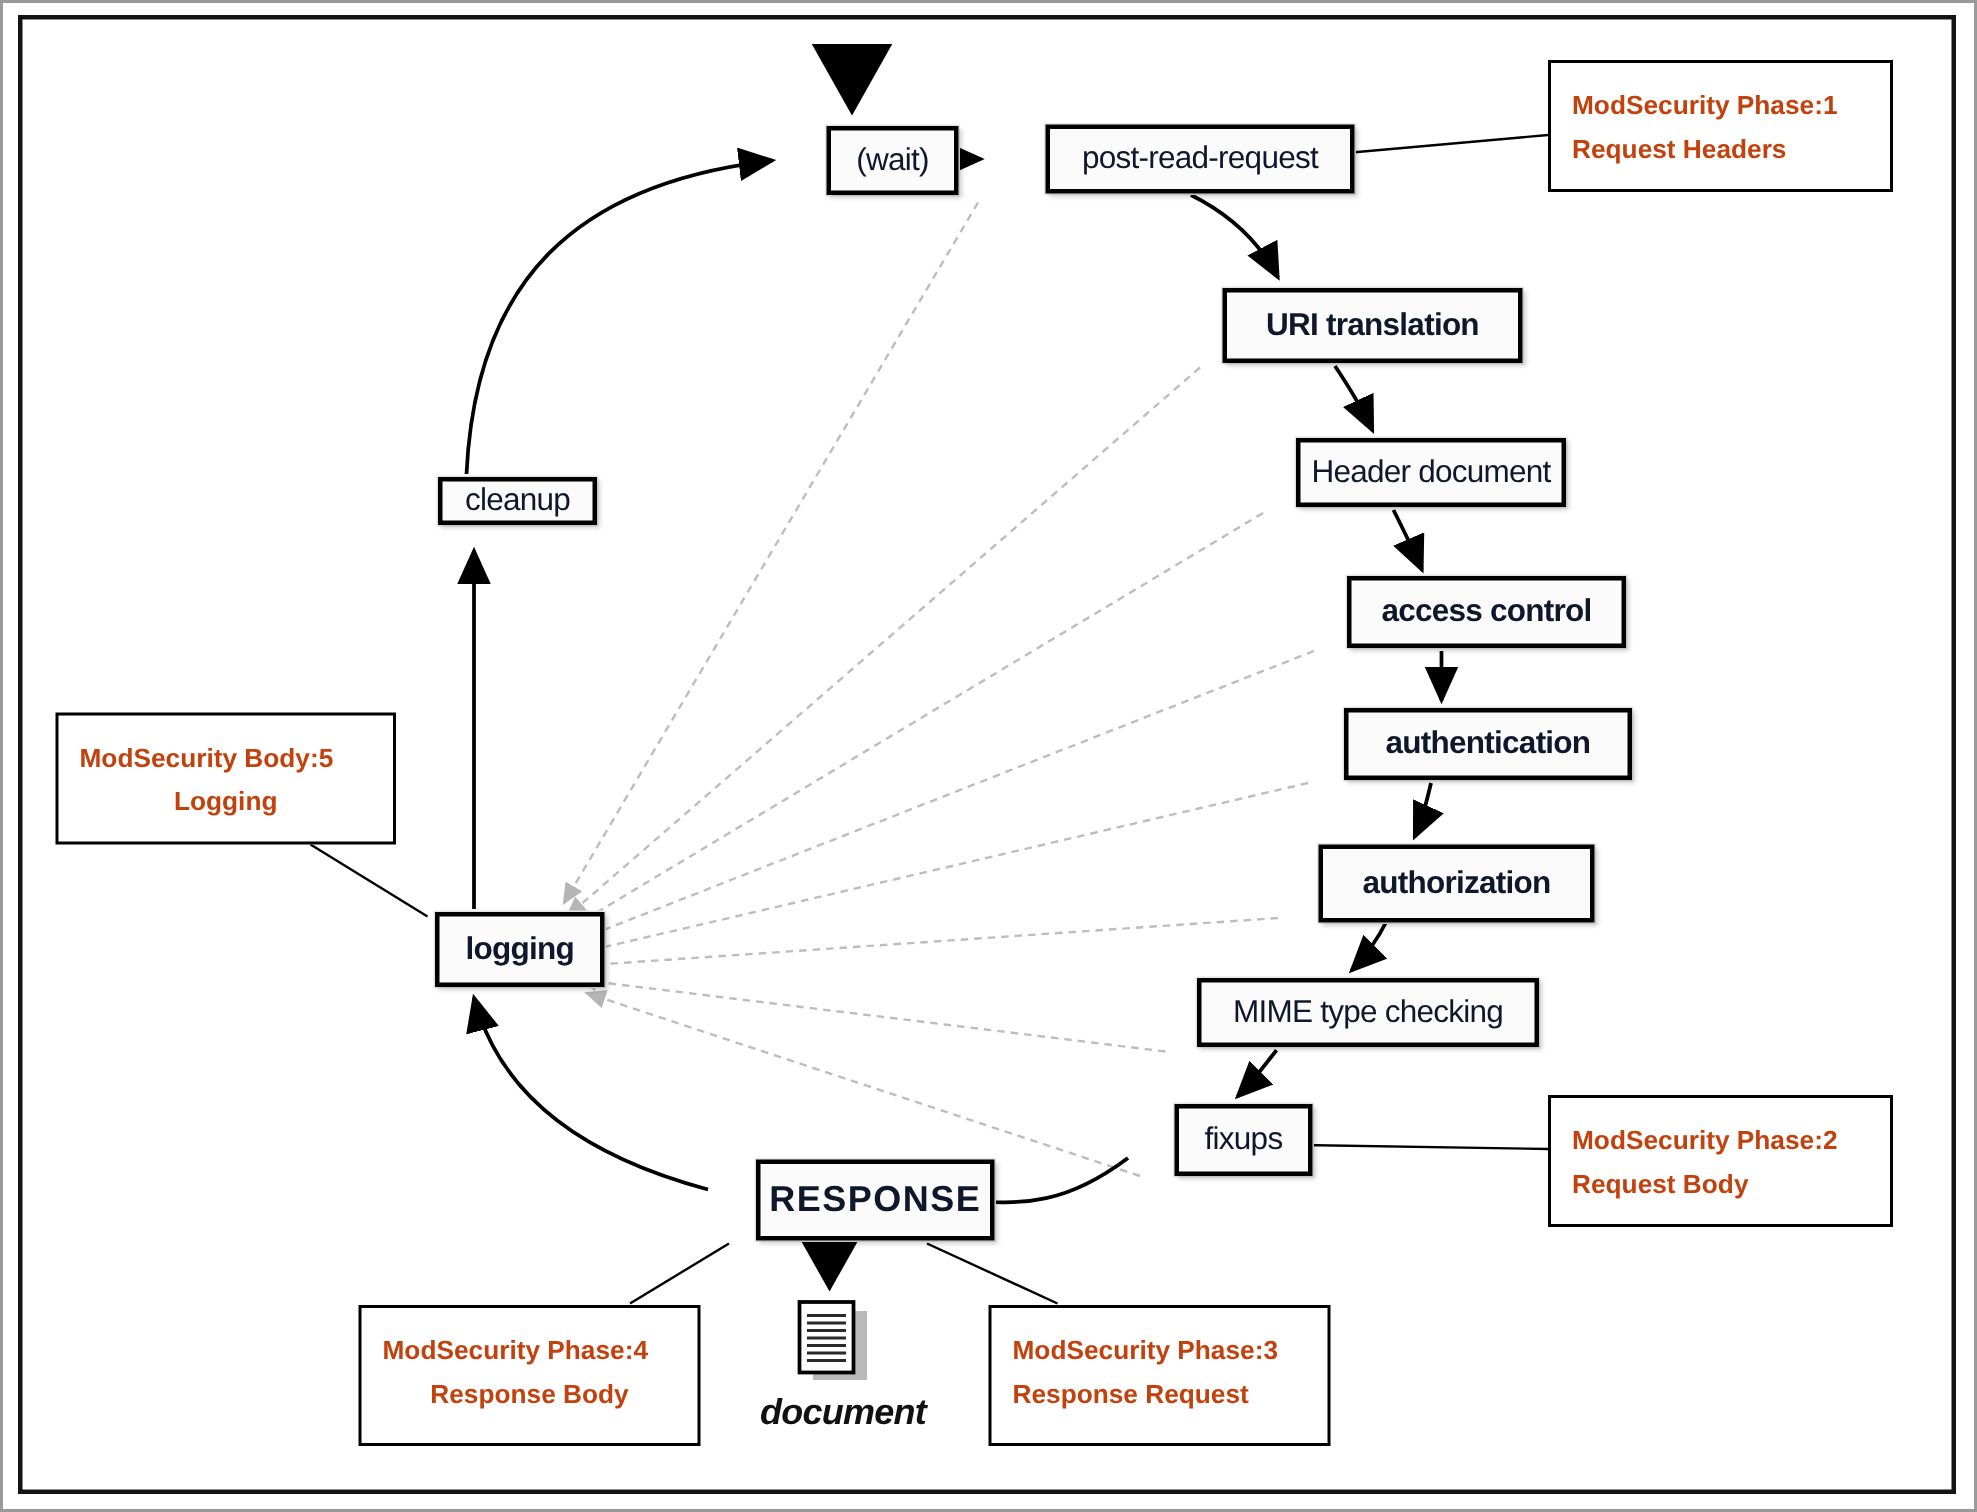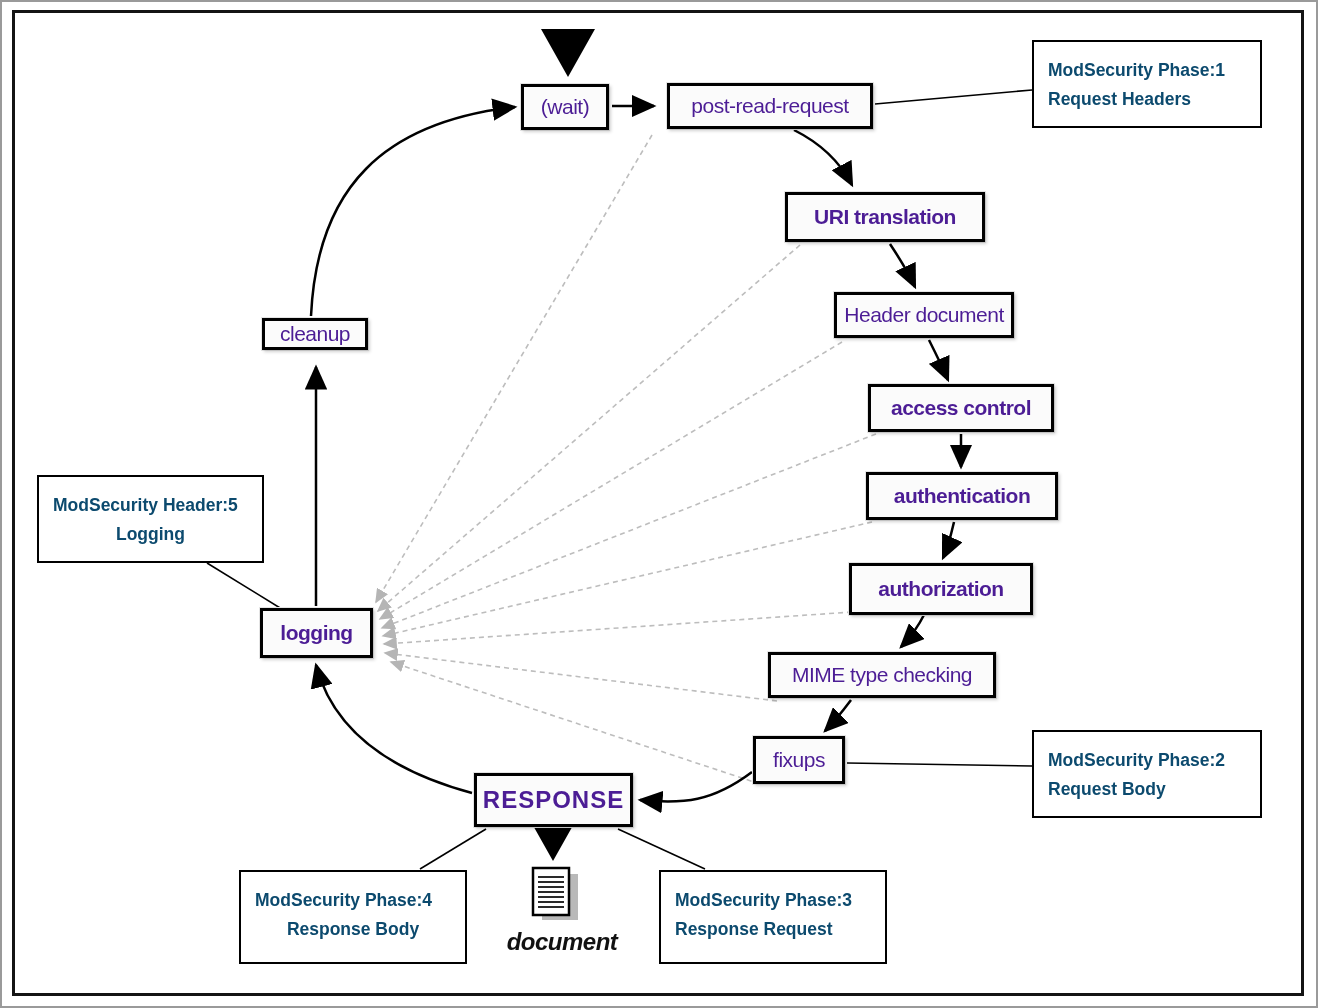--- a/index.html
+++ b/index.html
@@ -8,31 +8,31 @@
     font-family:"Liberation Sans",sans-serif;overflow:hidden;
     box-sizing:border-box;border:2px solid #9a9a9a;
   }
   .frame{
     position:absolute;left:10px;top:8px;right:12px;bottom:10px;
     border:3px solid #141414;pointer-events:none;
   }
   svg.wires{position:absolute;left:0;top:0;z-index:1;}
   .node{
     position:absolute;z-index:2;display:flex;align-items:center;justify-content:center;
-    background:#fbfbfb;border:3px solid #000;color:#4c1d95;
+    background:#fbfbfb;border:3px solid #000;color:#0f172a;
     font-size:21px;letter-spacing:-0.5px;white-space:nowrap;
     box-shadow:2px 2px 3px rgba(0,0,0,0.18), 0 0 0 1px #e6e6e6;
-    box-sizing:border-box;text-align:right;
+    box-sizing:border-box;text-align:right;margin-left:30px;
   }
   .node.bold{font-weight:bold;}
   .node.caps{font-weight:bold;font-size:24px;letter-spacing:1px;}
   .callout{
     position:absolute;z-index:2;background:#fff;border:2px solid #000;
     box-sizing:border-box;padding:14px 14px;font-weight:bold;font-size:17.5px;
-    line-height:1.65;color:#0c4a6e;
+    line-height:1.65;color:#c2410c;
   }
   .callout.c2-center div:last-child{text-align:center;}
   .doc-label{
     position:absolute;z-index:2;font-weight:bold;font-style:italic;
     font-size:24px;color:#111;text-align:center;letter-spacing:-0.5px;
   }
 </style>
 </head>
 <body>
 
@@ -114,21 +114,21 @@
   <div class="node" style="left:751px;top:734px;width:92px;height:48px">fixups</div>
   <div class="node caps" style="left:472px;top:771px;width:159px;height:54px">RESPONSE</div>
   <div class="node bold" style="left:258px;top:606px;width:113px;height:50px">logging</div>
   <div class="node" style="left:260px;top:316px;width:106px;height:32px">cleanup</div>
 
   <div class="callout" style="left:1030px;top:38px;width:230px;height:88px">
     <div>ModSecurity Phase:1</div>
     <div>Request Headers</div>
   </div>
   <div class="callout c2-center" style="left:35px;top:473px;width:227px;height:88px">
-    <div>ModSecurity Header:5</div>
+    <div>ModSecurity Body:5</div>
     <div>Logging</div>
   </div>
   <div class="callout" style="left:1030px;top:728px;width:230px;height:88px">
     <div>ModSecurity Phase:2</div>
     <div>Request Body</div>
   </div>
   <div class="callout c2-center" style="left:237px;top:868px;width:228px;height:94px">
     <div>ModSecurity Phase:4</div>
     <div>Response Body</div>
   </div>

